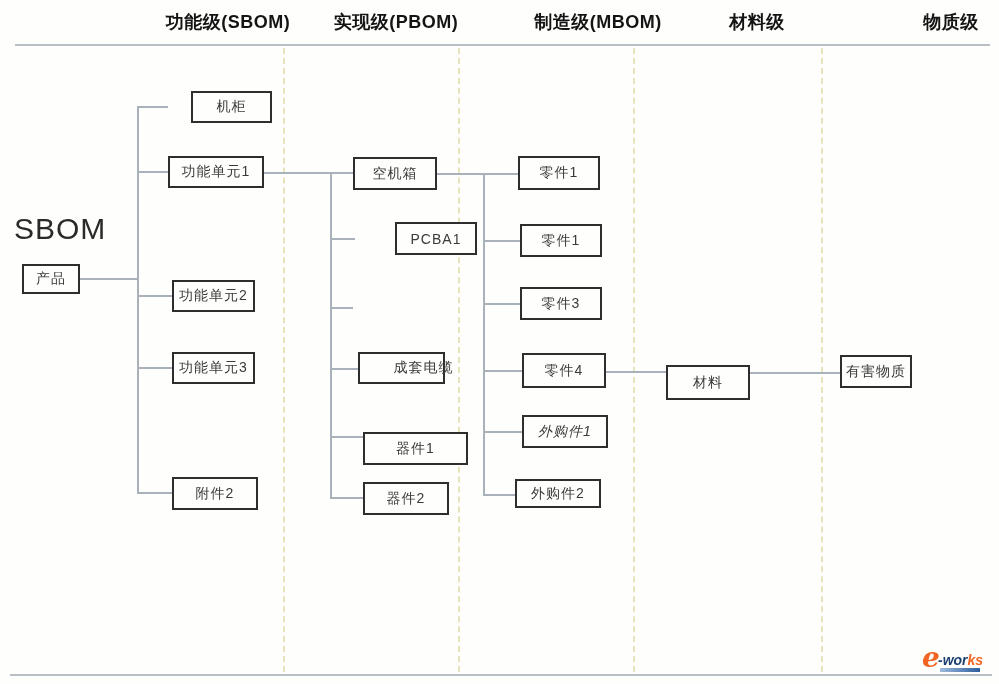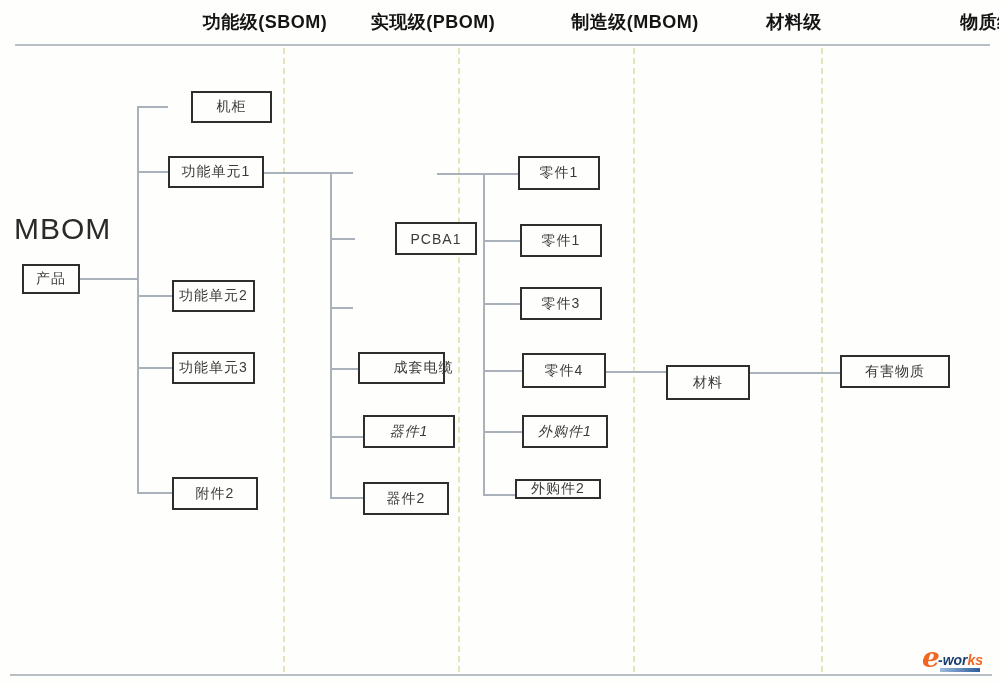--- a/index.html
+++ b/index.html
@@ -4,21 +4,20 @@
 <style>
   html,body{margin:0;padding:0;background:#ffffff;}
   #canvas{
     position:relative;width:999px;height:684px;background:#fefefc;
     font-family:"Liberation Sans","DejaVu Sans",sans-serif;overflow:hidden;
   }
   .lane-header{
     position:absolute;top:10px;transform:translateX(-50%);
     font-size:18px;font-weight:bold;color:#141414;white-space:nowrap;
     letter-spacing:0.5px;
-    margin-left:37px;
   }
   .hline-border{position:absolute;height:2px;background:#b9c0c5;}
   .lane-divider{
     position:absolute;top:48px;height:624px;width:0;
     border-left:2px dashed #e7e3ba;
   }
   .ebom-label{
     position:absolute;left:14px;top:212px;font-size:30px;color:#2a2a2a;
     font-weight:500;letter-spacing:1px;
   }
@@ -62,21 +61,21 @@
   <div class="lane-header" style="left:951px;">物质级</div>
 
   <div class="hline-border" style="left:15px;top:44px;width:975px;"></div>
   <div class="hline-border" style="left:10px;top:674px;width:982px;"></div>
 
   <div class="lane-divider" style="left:283px;"></div>
   <div class="lane-divider" style="left:458px;"></div>
   <div class="lane-divider" style="left:633px;"></div>
   <div class="lane-divider" style="left:821px;"></div>
 
-  <div class="ebom-label">MBOM</div>
+  <div class="ebom-label">SBOM</div>
 
   <div class="connector h" style="left:80px;top:278px;width:57px;"></div>
   <div class="connector v" style="left:137px;top:106px;height:388px;"></div>
   <div class="connector h" style="left:137px;top:106px;width:31px;"></div>
   <div class="connector h" style="left:137px;top:171px;width:31px;"></div>
   <div class="connector h" style="left:137px;top:295px;width:35px;"></div>
   <div class="connector h" style="left:137px;top:367px;width:35px;"></div>
   <div class="connector h" style="left:137px;top:492px;width:35px;"></div>
 
   <div class="connector h" style="left:253px;top:172px;width:100px;"></div>
@@ -99,35 +98,36 @@
   <div class="connector h" style="left:750px;top:372px;width:90px;"></div>
 
   <div class="node" style="left:22px;top:264px;width:58px;height:30px;">产品</div>
 
   <div class="node" style="left:168px;top:91px;width:81px;height:32px;margin-left:23px;">机柜</div>
   <div class="node" style="left:168px;top:156px;width:96px;height:32px;">功能单元1</div>
   <div class="node" style="left:172px;top:280px;width:83px;height:32px;">功能单元2</div>
   <div class="node" style="left:172px;top:352px;width:83px;height:32px;">功能单元3</div>
   <div class="node" style="left:172px;top:477px;width:86px;height:33px;">附件2</div>
 
+  <div class="node" style="left:353px;top:157px;width:84px;height:33px;">空机箱</div>
   <div class="node" style="left:355px;top:222px;width:82px;height:33px;margin-left:40px;">PCBA1</div>
   <div class="node" style="left:358px;top:352px;width:87px;height:32px;padding-left:44px;">成套电缆</div>
-  <div class="node" style="left:363px;top:415px;width:92px;height:33px;font-style:italic;">器件1</div>
+  <div class="node" style="left:363px;top:432px;width:105px;height:33px;">器件1</div>
   <div class="node" style="left:363px;top:482px;width:86px;height:33px;">器件2</div>
 
   <div class="node" style="left:518px;top:156px;width:82px;height:34px;">零件1</div>
   <div class="node" style="left:520px;top:224px;width:82px;height:33px;">零件1</div>
   <div class="node" style="left:520px;top:287px;width:82px;height:33px;">零件3</div>
   <div class="node" style="left:522px;top:353px;width:84px;height:35px;">零件4</div>
   <div class="node" style="left:522px;top:415px;width:86px;height:33px;font-style:italic;">外购件1</div>
-  <div class="node" style="left:515px;top:479px;width:86px;height:20px;">外购件2</div>
+  <div class="node" style="left:515px;top:479px;width:86px;height:29px;">外购件2</div>
 
   <div class="node" style="left:666px;top:365px;width:84px;height:35px;">材料</div>
 
-  <div class="node" style="left:840px;top:355px;width:110px;height:33px;">有害物质</div>
+  <div class="node" style="left:840px;top:355px;width:72px;height:33px;">有害物质</div>
 
   <div class="logo">
     <span class="logo-e">e</span>
     <span class="logo-text"><span class="logo-wor">-wor</span><span class="logo-ks">ks</span></span>
     <div class="logo-bar"></div>
   </div>
 
 </div>
 
 </body></html>

